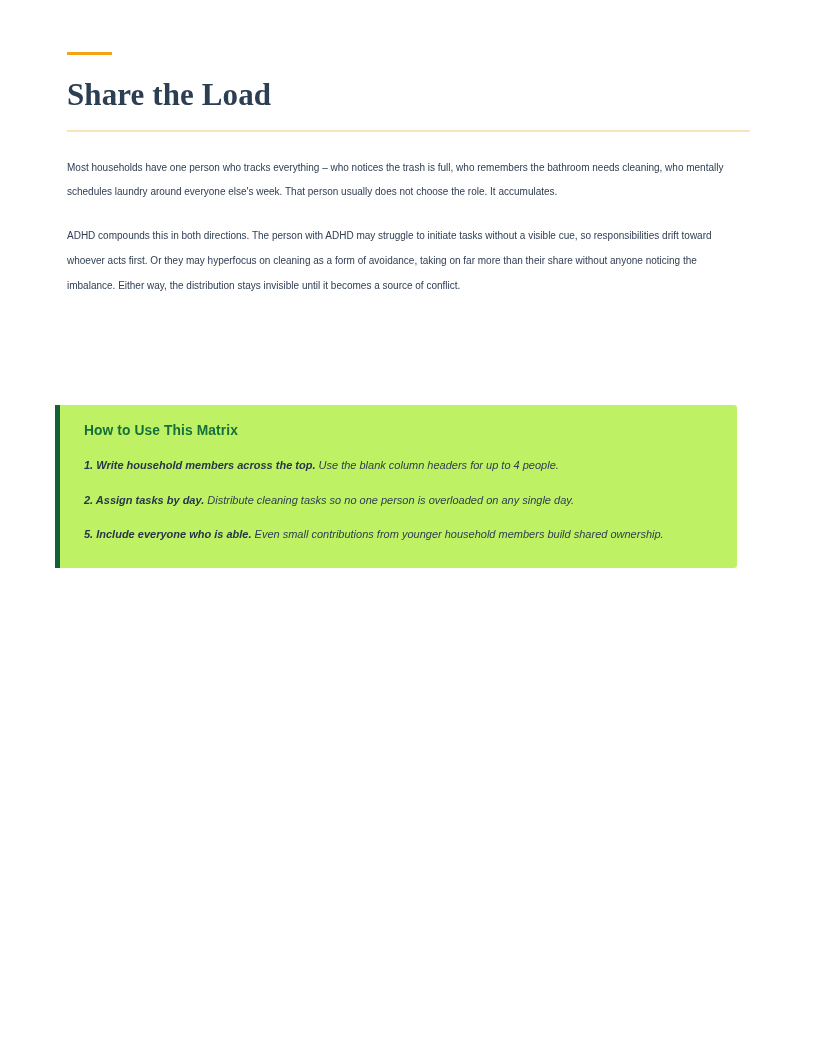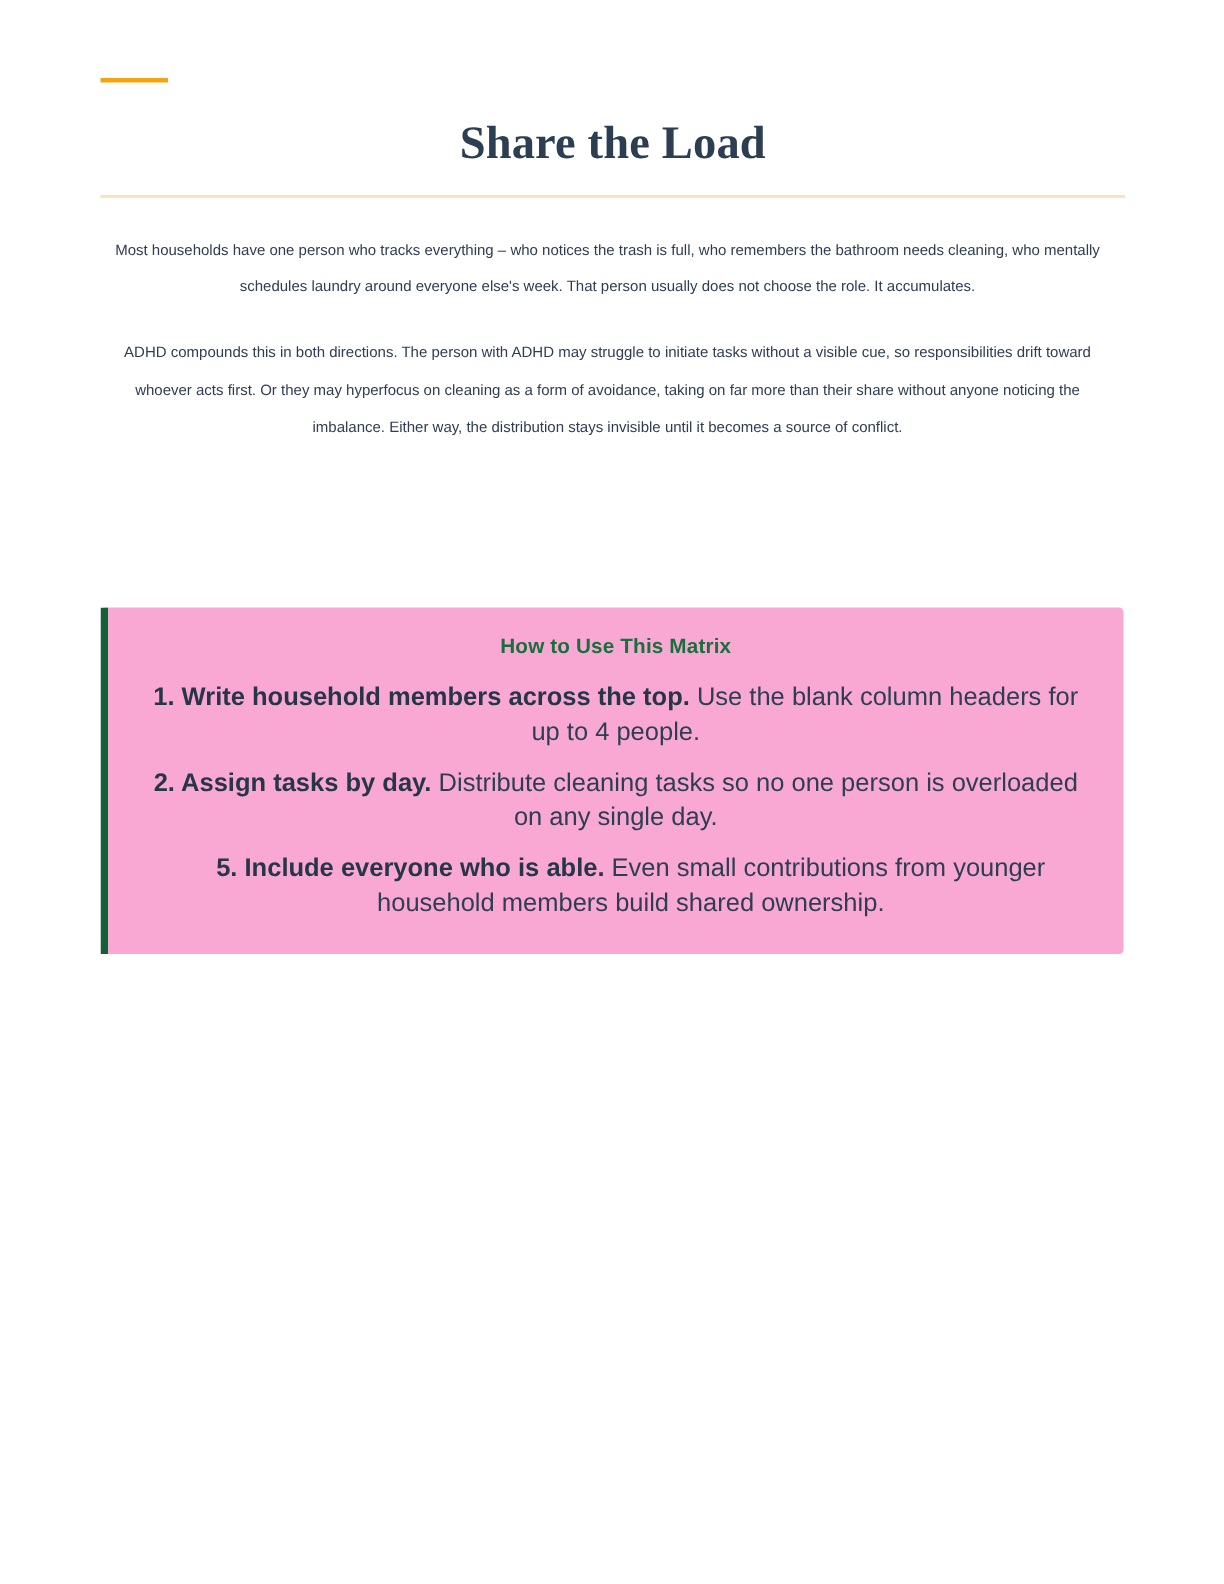--- a/index.html
+++ b/index.html
@@ -15,21 +15,20 @@
     color: #2e3d52;
     -webkit-font-smoothing: antialiased;
   }
 
   .page {
     position: absolute;
     left: 0; top: 0;
     width: 816px;
     height: 948px;
     overflow: hidden;
-    text-align: center;
   }
 
   .content {
     position: absolute;
     left: 67px;
     top: 52px;
     width: 683px;
   }
 
   
@@ -63,45 +62,46 @@
     line-height: 24.8px;
     color: #2e3d52;
     margin: 0 0 19px 0;
     max-width: 676px;
   }
   .para:last-of-type { margin-bottom: 0; }
 
   
   .callout {
     position: absolute;
-    left: 67px;
+    left: 55px;
     top: 405px;
     width: 682px;
     box-sizing: border-box;
-    background: #f9a8d4;
+    background: #bef264;
     border-left: 5px solid #136237;
     border-radius: 0 3px 3px 0;
     padding: 18px 24px 22px 24px;
   }
 
   .callout-title {
     font-size: 13.8px;
     font-weight: bold;
     color: #17703c;
     margin: 0 0 16px 0;
     letter-spacing: 0.1px;
   }
 
   .callout-item {
-    font-size: 17px;
+    font-size: 11px;
     line-height: 22.6px;
     color: #2e3d52;
     margin: 0 0 12px 0;
+    font-style: italic;
   }
-  .callout-item:last-child { margin-bottom: 0; margin-left: 20px; }
+  .callout-item:last-child { margin-bottom: 0; }
 
   .callout-item b {
     font-weight: bold;
     color: #263648;
   }
 
   
   .footer {
     position: absolute;
     left: 0;

